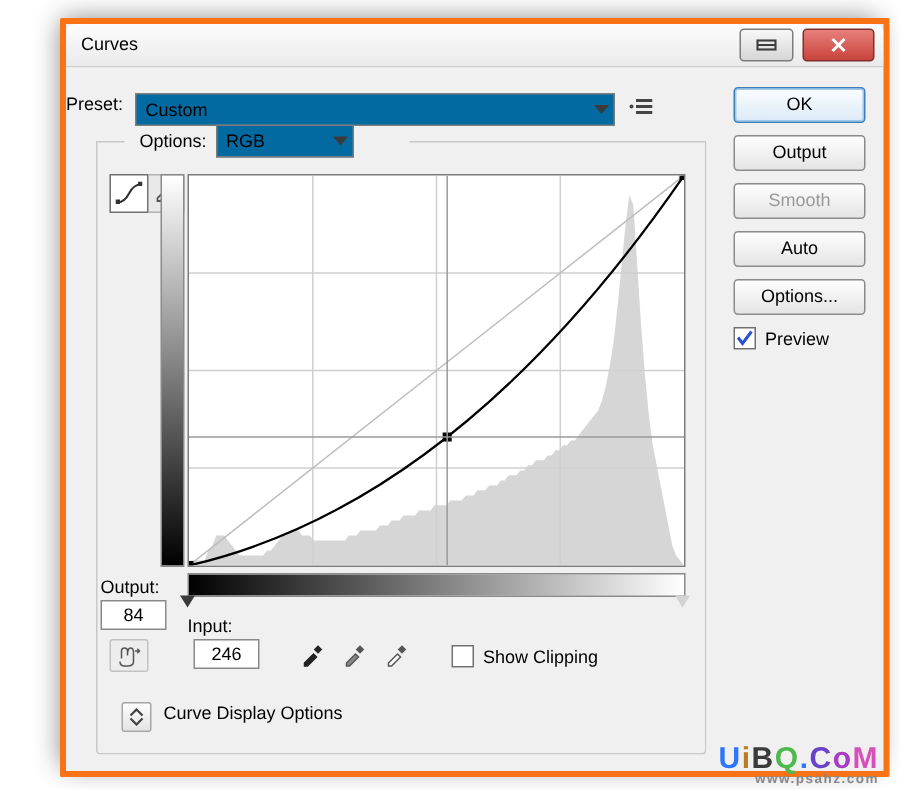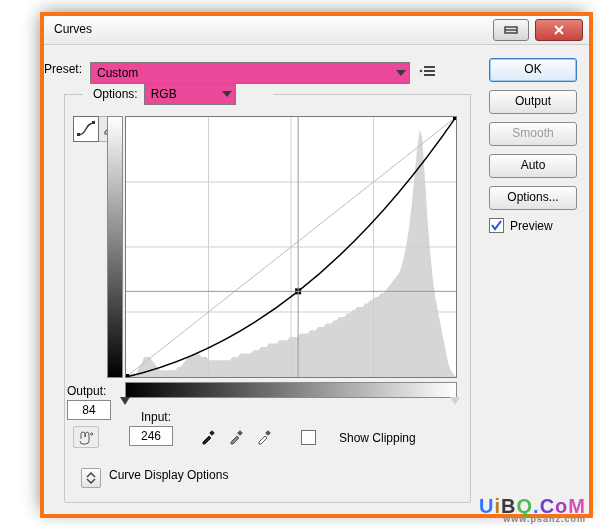--- a/index.html
+++ b/index.html
@@ -27,21 +27,21 @@
     text-align:center;line-height:20px;font-size:12px;color:#000;}
   .btn.primary{border:1px solid #3d7ebd;background:linear-gradient(#fafdff,#dceaf7);
     box-shadow:0 0 0 1px #9ec9ef inset;}
   .btn.disabled{color:#9a9a9a;}
   .checkrow{margin-top:8px;display:flex;align-items:center;gap:6px;}
   .chk{width:13px;height:13px;border:1px solid #707070;background:#fff;display:inline-flex;align-items:center;justify-content:center;}
   .chk svg{display:block;}
   
   .prow{position:absolute;left:0;top:18px;display:flex;gap:8px;}
   .lbl{font-size:12px;}
-  .combo{position:relative;height:20px;border:1px solid #7c7c7c;background:#ec4899;display:inline-flex;align-items:center;}
+  .combo{position:relative;height:20px;border:1px solid #7c7c7c;background:#0369a1;display:inline-flex;align-items:center;}
   .combo .val{padding:0 20px 0 6px;font-size:12px;}
   .combo .arrow{position:absolute;right:3px;top:5px;}
   .menu-ic{width:18px;height:18px;display:inline-flex;align-items:center;justify-content:center;}
   
   .grp{position:absolute;left:20px;top:50px;width:405px;height:408px;border:1px solid #c8c8c8;border-top:none;border-radius:0 0 3px 3px;}
   .grp::before{content:"";position:absolute;left:0;top:0;width:18px;border-top:1px solid #c8c8c8;}
   .grp::after{content:"";position:absolute;right:0;top:0;left:208px;border-top:1px solid #c8c8c8;}
   .chrow{position:absolute;left:24px;top:-8px;display:flex;align-items:center;gap:6px;background:#f0f0f0;padding:0 4px;height:16px;}
   
   .tools{position:absolute;left:8px;top:22px;width:48px;height:24px;border:1px solid #b2b2b2;background:#e9e9e9;display:flex;border-radius:2px;}
@@ -57,24 +57,24 @@
   
   .outlbl{position:absolute;left:2px;top:290px;}
   .field{border:1px solid #888;background:#fff;width:42px;height:18px;text-align:center;line-height:18px;font-size:12px;margin-top:2px;}
   
   .hgwrap{position:absolute;left:60px;top:288px;}
   .hgrad{width:330px;height:14px;border:1px solid #8a8a8a;background:linear-gradient(90deg,#000,#fff);}
   .marker{position:absolute;width:0;height:0;border-left:5px solid transparent;border-right:5px solid transparent;border-top:8px solid #3a3a3a;}
   .marker.white{border-top-color:#d2d2d2;}
   
   .inrow{position:absolute;left:60px;top:316px;}
-  .inlbl{margin-left:16px;}
+  .inlbl{margin-left:0;}
   .eyedrops{position:absolute;left:134px;top:334px;display:flex;gap:10px;align-items:center;}
   .eyed{width:18px;height:18px;display:inline-flex;align-items:center;justify-content:center;}
-  .showclip{position:absolute;left:220px;top:336px;display:flex;align-items:center;gap:23px;padding-left:16px;}
+  .showclip{position:absolute;left:220px;top:336px;display:flex;align-items:center;gap:6px;padding-left:16px;}
   .showclip .chk{background:#fff;}
   .hand{position:absolute;left:8px;top:332px;width:24px;height:20px;border:1px solid #c2c2c2;border-radius:2px;background:#ededed;display:flex;align-items:center;justify-content:center;}
   
   .cdo{position:absolute;left:16px;top:374px;display:flex;align-items:flex-start;gap:8px;}
   .cdo .tog{width:18px;height:18px;border:1px solid #a6a6a6;border-radius:2px;background:linear-gradient(#fdfdfd,#e4e4e4);display:flex;align-items:center;justify-content:center;}
   .watermark{position:absolute;right:14px;bottom:6px;font-weight:bold;font-size:20px;letter-spacing:1px;}
   .watermark .u{color:#2f74ff;} .watermark .i{color:#b87e20;} .watermark .b{color:#3a3a3a;} .watermark .q{color:#4fb84f;}
   .watermark .d{color:#2f74ff;} .watermark .c{color:#6a42c9;} .watermark .o{color:#a83cc4;} .watermark .m{color:#d74fb8;}
   .watermark sub{font-size:9px;font-weight:bold;color:#888;display:block;text-align:right;line-height:2px;}
 </style>

